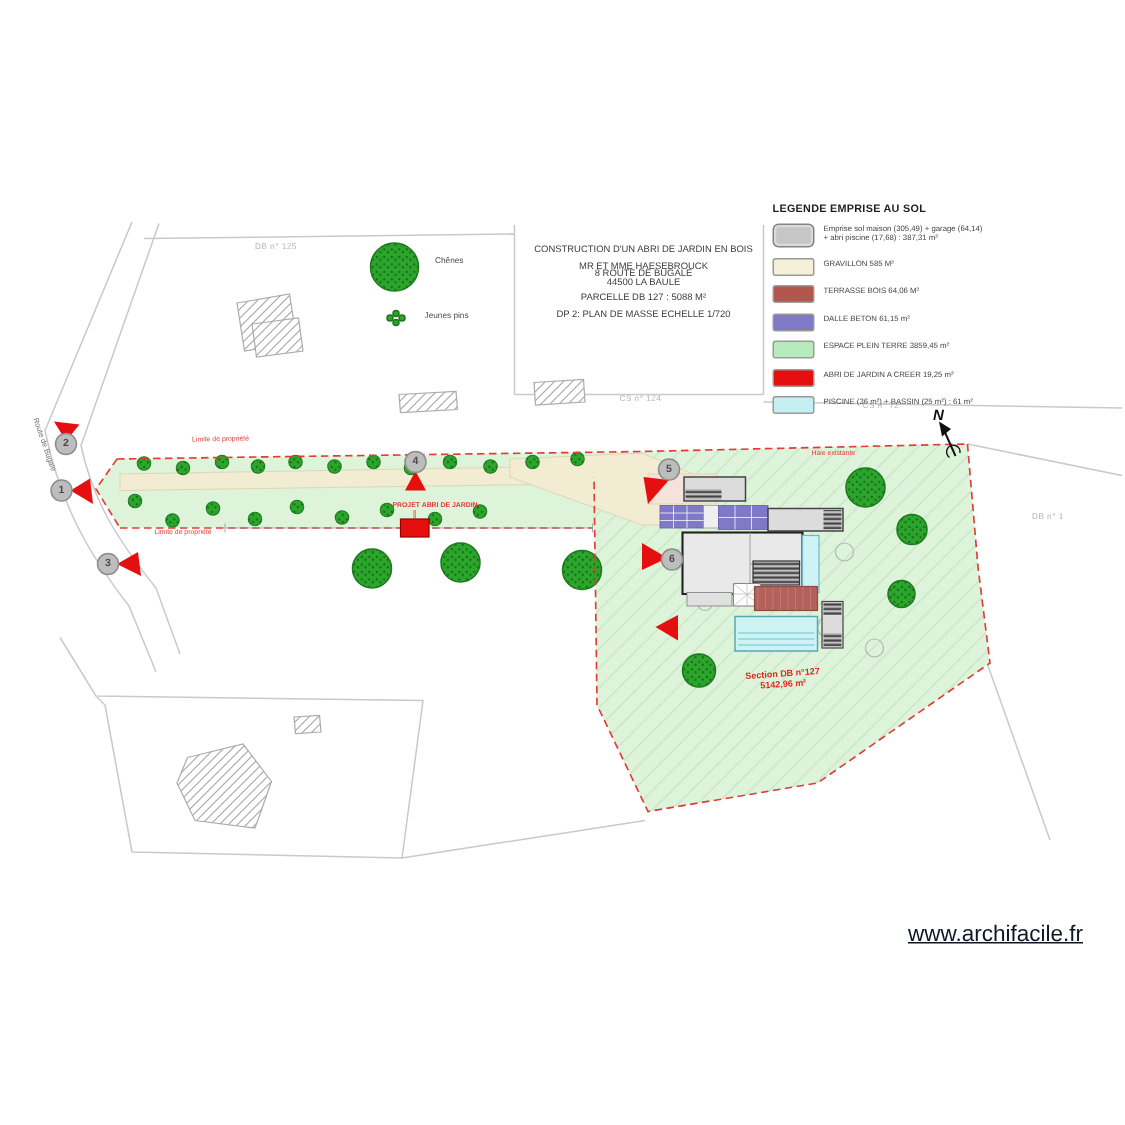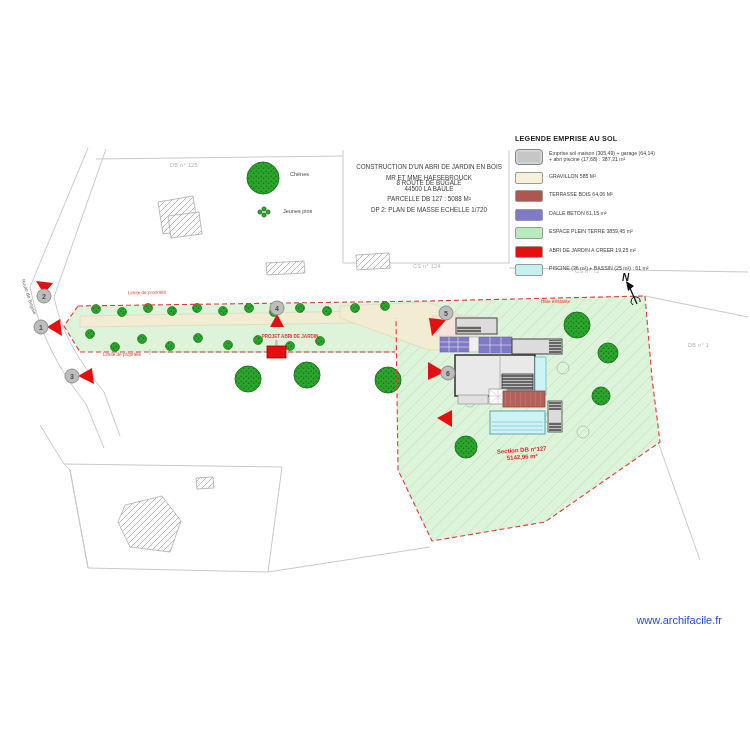--- a/index.html
+++ b/index.html
@@ -26,21 +26,21 @@
   .legend-text{font-size:5.2px;color:#444;line-height:6px;padding-top:1px;}
 
   .marker{position:absolute;width:13px;height:13px;border-radius:50%;background:#bdbdbd;
           border:1px solid #8d8d8d;color:#4a4a4a;font-size:7px;font-weight:bold;
           display:flex;align-items:center;justify-content:center;transform:translate(-50%,-50%);}
 
   .surface-lbl{position:absolute;left:487px;top:447px;width:70px;text-align:center;
                color:#e22a22;font-size:6px;font-weight:bold;line-height:7px;transform:rotate(-4deg);}
 
   .north-n{position:absolute;left:622px;top:272px;font-size:10px;font-weight:bold;color:#111;font-style:italic;}
-  .watermark{position:absolute;right:28px;top:614px;font-size:11px;color:#1d4ed8;}
+  .watermark{position:absolute;right:28px;top:614px;font-size:15px;color:#0f172a;text-decoration:underline;}
 </style>
 </head>
 <body>
 
 <div id="canvas">
 
 <svg id="plan-svg" width="750" height="750" viewBox="0 0 750 750">
   <defs>
     <pattern id="hatchG" patternUnits="userSpaceOnUse" width="6" height="6">
       <rect width="6" height="6" fill="#ffffff"></rect>

